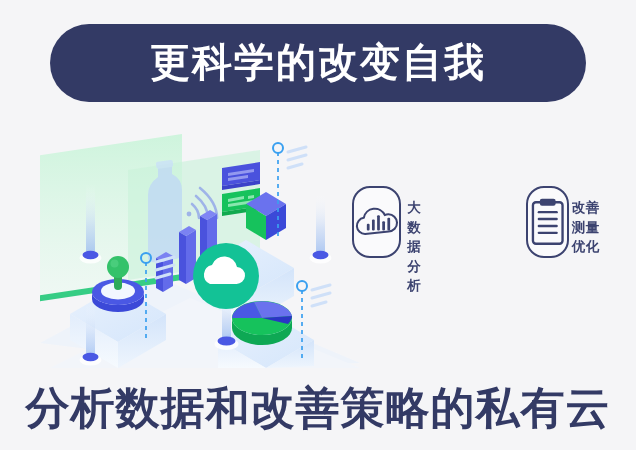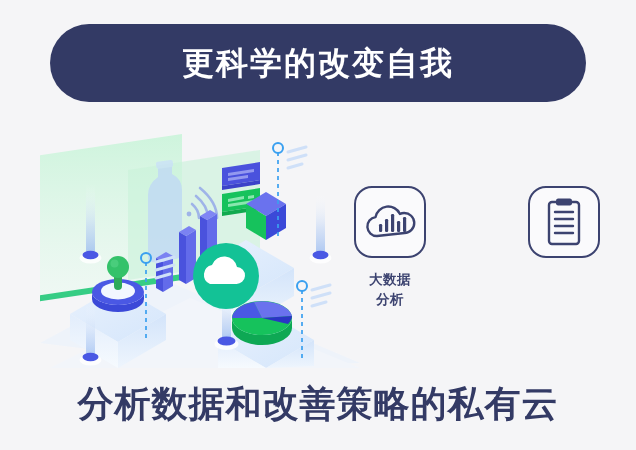--- a/index.html
+++ b/index.html
@@ -33,26 +33,26 @@
     height: 78px;
     background: #333a65;
     border-radius: 39px;
     display: flex;
     align-items: center;
     justify-content: center;
   }
 
   .header-title {
     color: #ffffff;
-    font-size: 32px;
+    font-size: 40px;
     font-weight: bold;
     letter-spacing: 2px;
     line-height: 1;
     white-space: nowrap;
-    font-family: Liberation Sans, sans-serif;
+    font-family: Liberation Serif, serif;
   }
 
   
   .illustration {
     position: absolute;
     left: 40px;
     top: 128px;
     width: 320px;
     height: 240px;
   }
@@ -66,22 +66,21 @@
     top: 186px;
     width: 250px;
     height: 150px;
     display: flex;
     justify-content: space-between;
   }
 
   .feature {
     width: 76px;
     display: flex;
-    flex-direction: column;
-    align-items: center;
+    flex-direction: row;
   }
 
   .feature-icon-box {
     width: 72px;
     height: 72px;
     border: 2.5px solid #3c4370;
     border-radius: 18px;
     background: #fafafc;
     display: flex;
     align-items: center;
@@ -101,21 +100,21 @@
   }
 
   
   .footer-tagline {
     position: absolute;
     left: 0;
     top: 386px;
     width: 636px;
     text-align: center;
     color: #333a65;
-    font-size: 36px;
+    font-size: 44px;
     font-weight: bold;
     letter-spacing: 1px;
     line-height: 1;
     white-space: nowrap;
     font-family: "DejaVu Sans", "Liberation Sans", sans-serif;
   }
 </style>
 </head>
 <body>
 
@@ -348,19 +347,23 @@
           <rect x="5" y="5" width="30" height="42" rx="3" fill="none" stroke="#3c4370" stroke-width="2.4"></rect>
           <rect x="12" y="1.5" width="16" height="7" rx="2.2" fill="#3c4370"></rect>
           <g stroke="#3c4370" stroke-width="2.4" stroke-linecap="round">
             <line x1="11" y1="15" x2="29" y2="15"></line>
             <line x1="11" y1="22" x2="29" y2="22"></line>
             <line x1="11" y1="29" x2="29" y2="29"></line>
             <line x1="11" y1="36" x2="29" y2="36"></line>
           </g>
         </svg>
       </div>
+      <div class="feature-label">
+        <div>改善测量</div>
+        <div>优化</div>
+      </div>
     </div>
 
   </div>
 
   <div class="footer-tagline">分析数据和改善策略的私有云</div>
 
 </div>
 
 </body></html>

